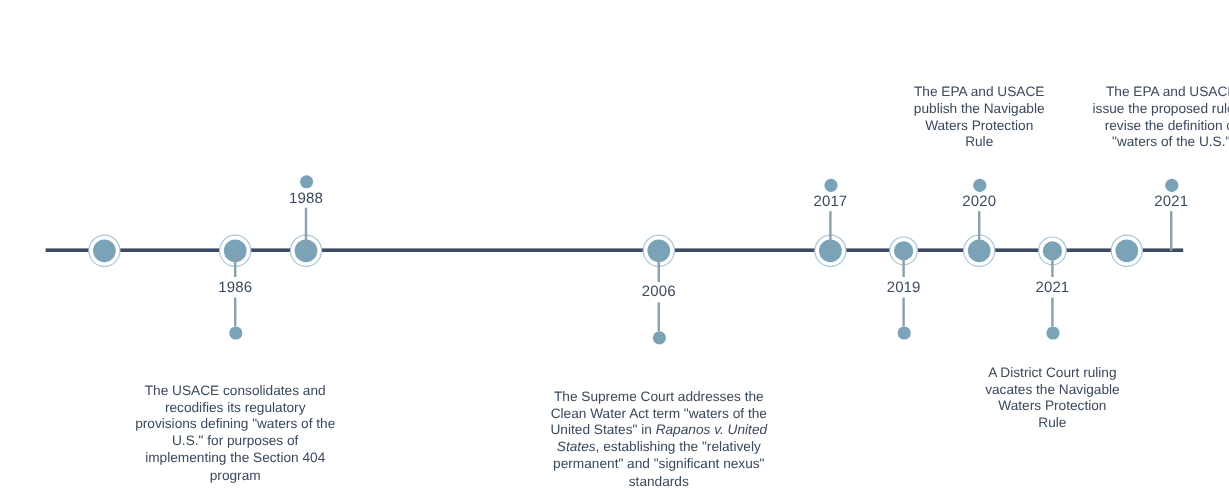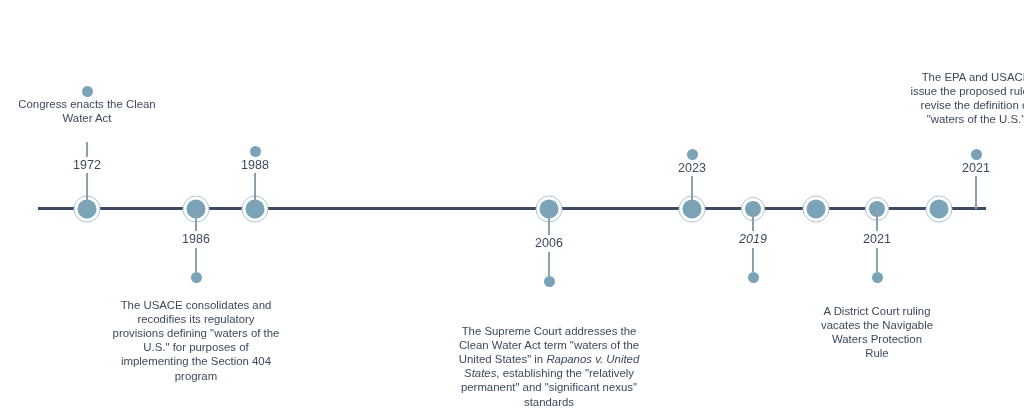--- a/index.html
+++ b/index.html
@@ -99,67 +99,66 @@
     font-style: italic;
   }
 </style>
 </head>
 <body>
 
 <div id="timeline-root">
 
   <div class="axis-line"></div>
 
-  <div class="event up" style="left:7px; top:82px; width:160px; height:127px;">
-    <div class="desc">Congress enacts the Clean Water Act</div>
-    <div class="stem" style="height:15px; margin-top:16px;"></div>
-    <div class="tip-dot" style="order:-1; margin-top:16px;"></div>
-    <div class="year">1972</div>
-    <div class="stem" style="height:36px;"></div>
-  </div>
 
   <div class="event up" style="left:170px; top:82px; width:170px; height:127px;">
     <div class="tip-dot" style="margin-top:16px;"></div>
     <div class="year">1988</div>
     <div class="stem" style="height:36px;"></div>
   </div>
 
   <div class="event up" style="left:632px; top:58px; width:120px; height:151px;">
     <div class="tip-dot" style="margin-top:22px;"></div>
-    <div class="year">2023</div>
+    <div class="year">2017</div>
     <div class="stem" style="height:33px;"></div>
   </div>
 
+  <div class="event up" style="left:759px; top:58px; width:114px; height:151px;">
+    <div class="desc">The EPA and USACE publish the Navigable Waters Protection Rule</div>
+    <div class="tip-dot" style="margin-top:22px;"></div>
+    <div class="year">2020</div>
+    <div class="stem" style="height:33px;"></div>
+  </div>
 
   <div class="event up" style="left:910px; top:44px; width:132px; height:165px;">
     <div class="desc">The EPA and USACE issue the proposed rule to revise the definition of "waters of the U.S."</div>
     <div class="tip-dot" style="margin-top:22px;"></div>
     <div class="year">2021</div>
     <div class="stem" style="height:33px;"></div>
   </div>
 
   <div class="event down" style="left:111px; top:209px; width:170px;">
     <div class="stem" style="height:22px;"></div>
     <div class="year">1986</div>
     <div class="stem" style="height:24px;"></div>
     <div class="tip-dot"></div>
-    <div class="desc" style="margin-top:15px;">The USACE consolidates and recodifies its regulatory provisions defining "waters of the U.S." for purposes of implementing the Section 404 program</div>
+    <div class="desc" style="margin-top:36px;">The USACE consolidates and recodifies its regulatory provisions defining "waters of the U.S." for purposes of implementing the Section 404 program</div>
   </div>
 
   <div class="event down" style="left:451px; top:213px; width:196px;">
     <div class="stem" style="height:22px;"></div>
     <div class="year">2006</div>
     <div class="stem" style="height:24px;"></div>
     <div class="tip-dot"></div>
     <div class="desc" style="margin-top:37px;">
       <span>The Supreme Court addresses the Clean Water Act term "waters of the United States" in </span><em>Rapanos v. United States</em><span>, establishing the "relatively permanent" and "significant nexus" standards</span>
     </div>
   </div>
 
-  <div class="event down" style="left:696px; top:209px; width:114px;font-style:italic;">
+  <div class="event down" style="left:696px; top:209px; width:114px;">
     <div class="stem" style="height:22px;"></div>
     <div class="year">2019</div>
     <div class="stem" style="height:24px;"></div>
     <div class="tip-dot"></div>
   </div>
 
   <div class="event down" style="left:820px; top:209px; width:114px;">
     <div class="stem" style="height:22px;"></div>
     <div class="year">2021</div>
     <div class="stem" style="height:24px;"></div>

